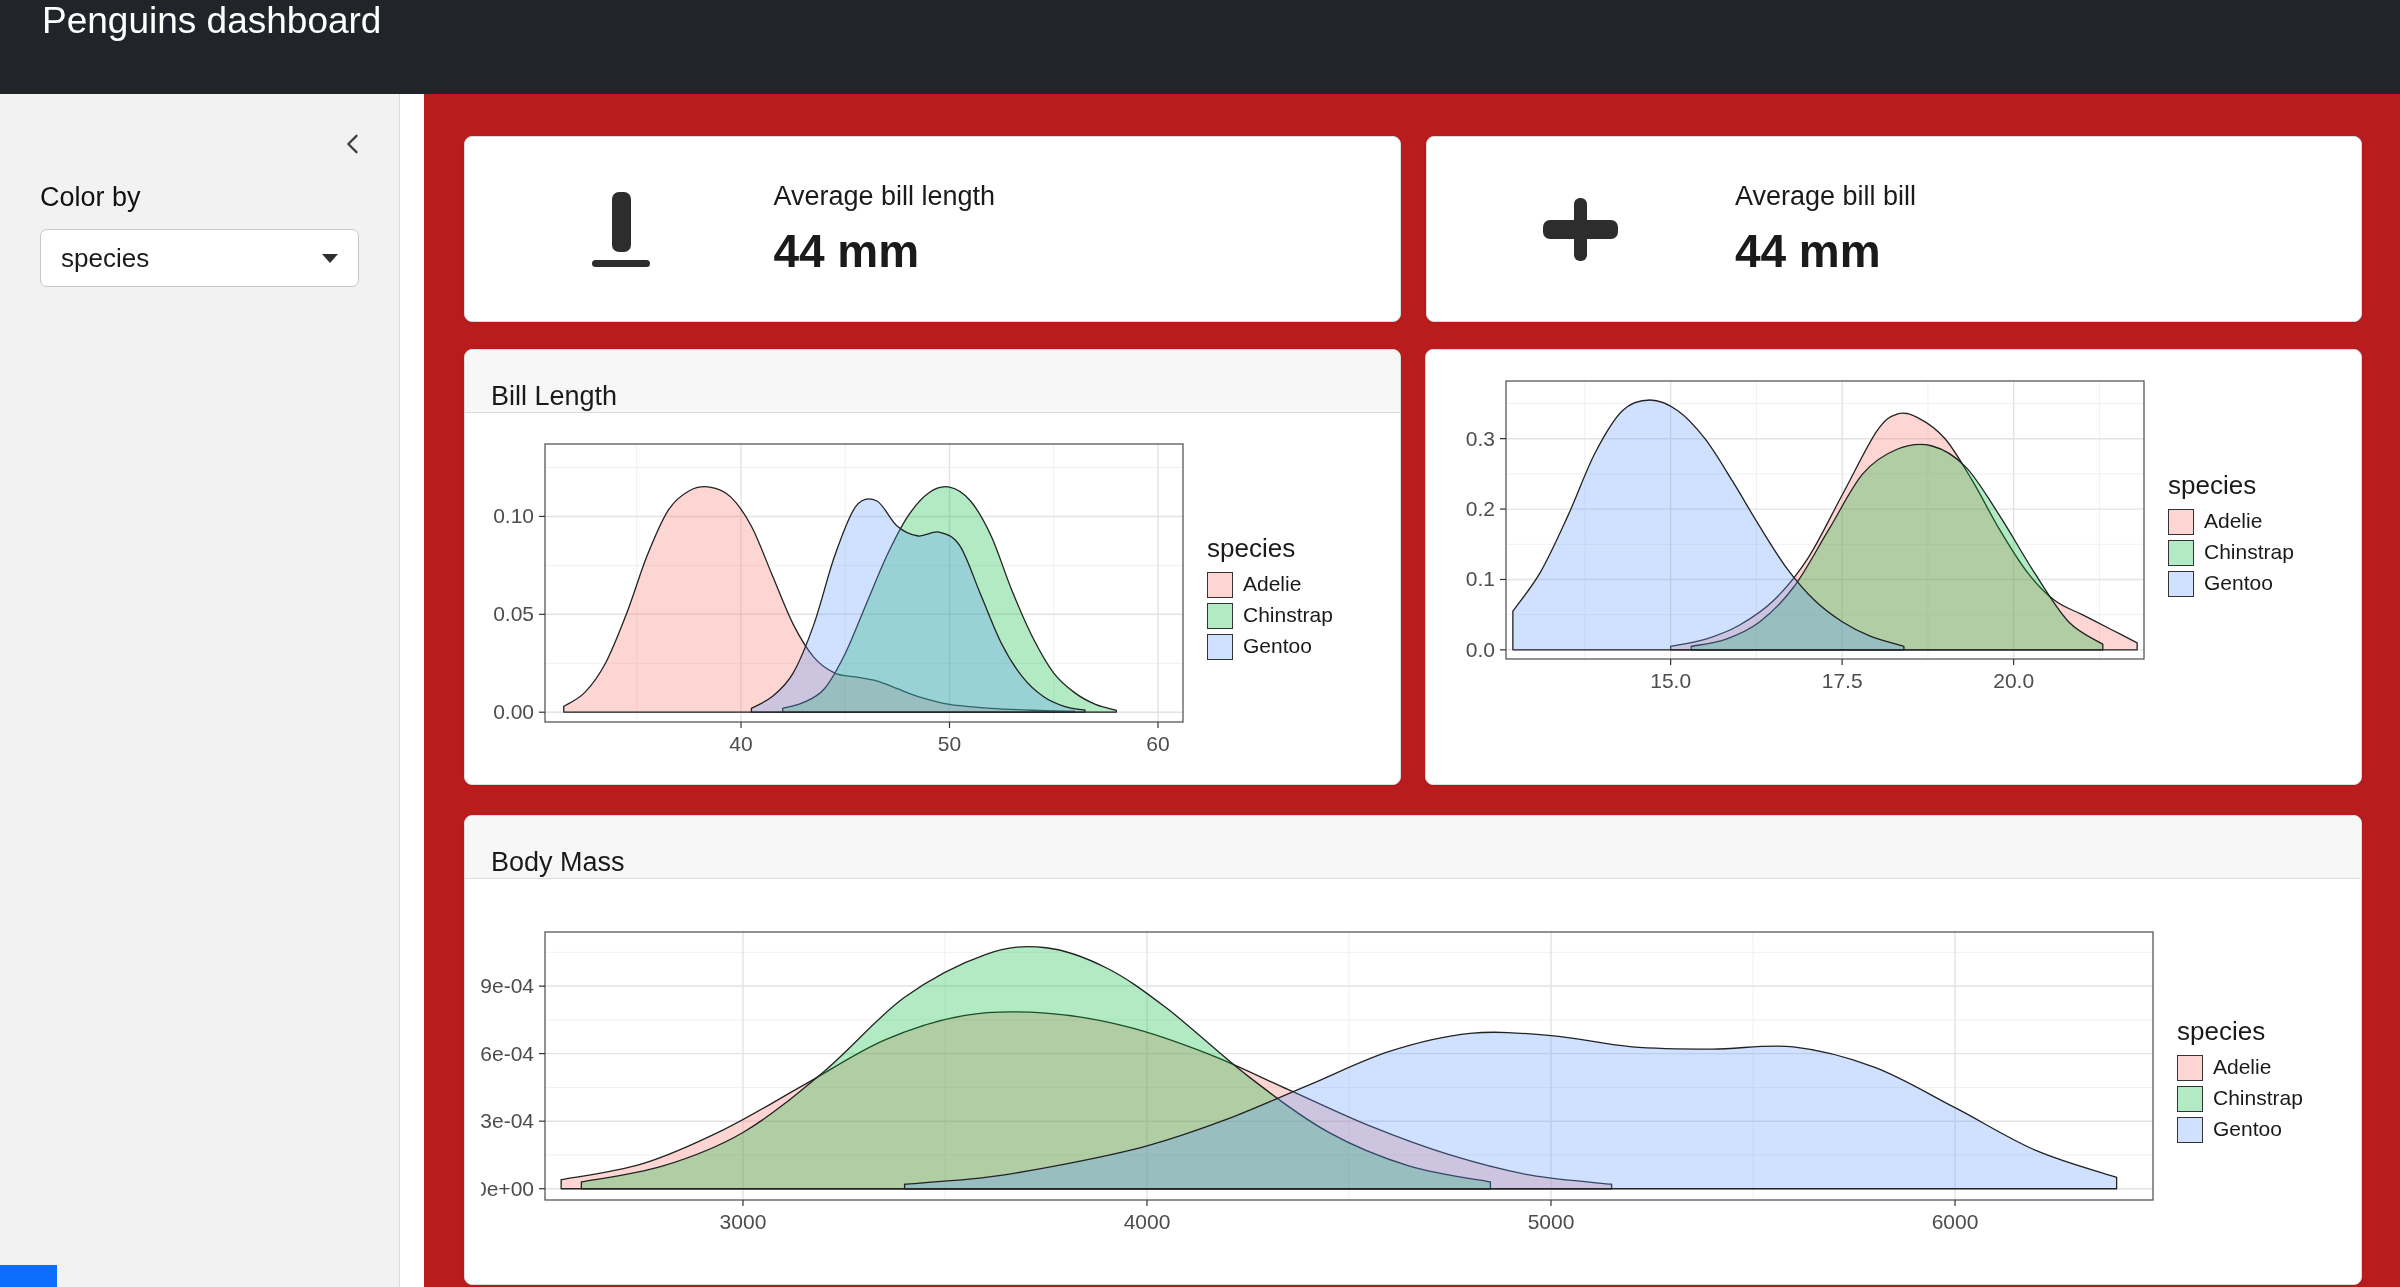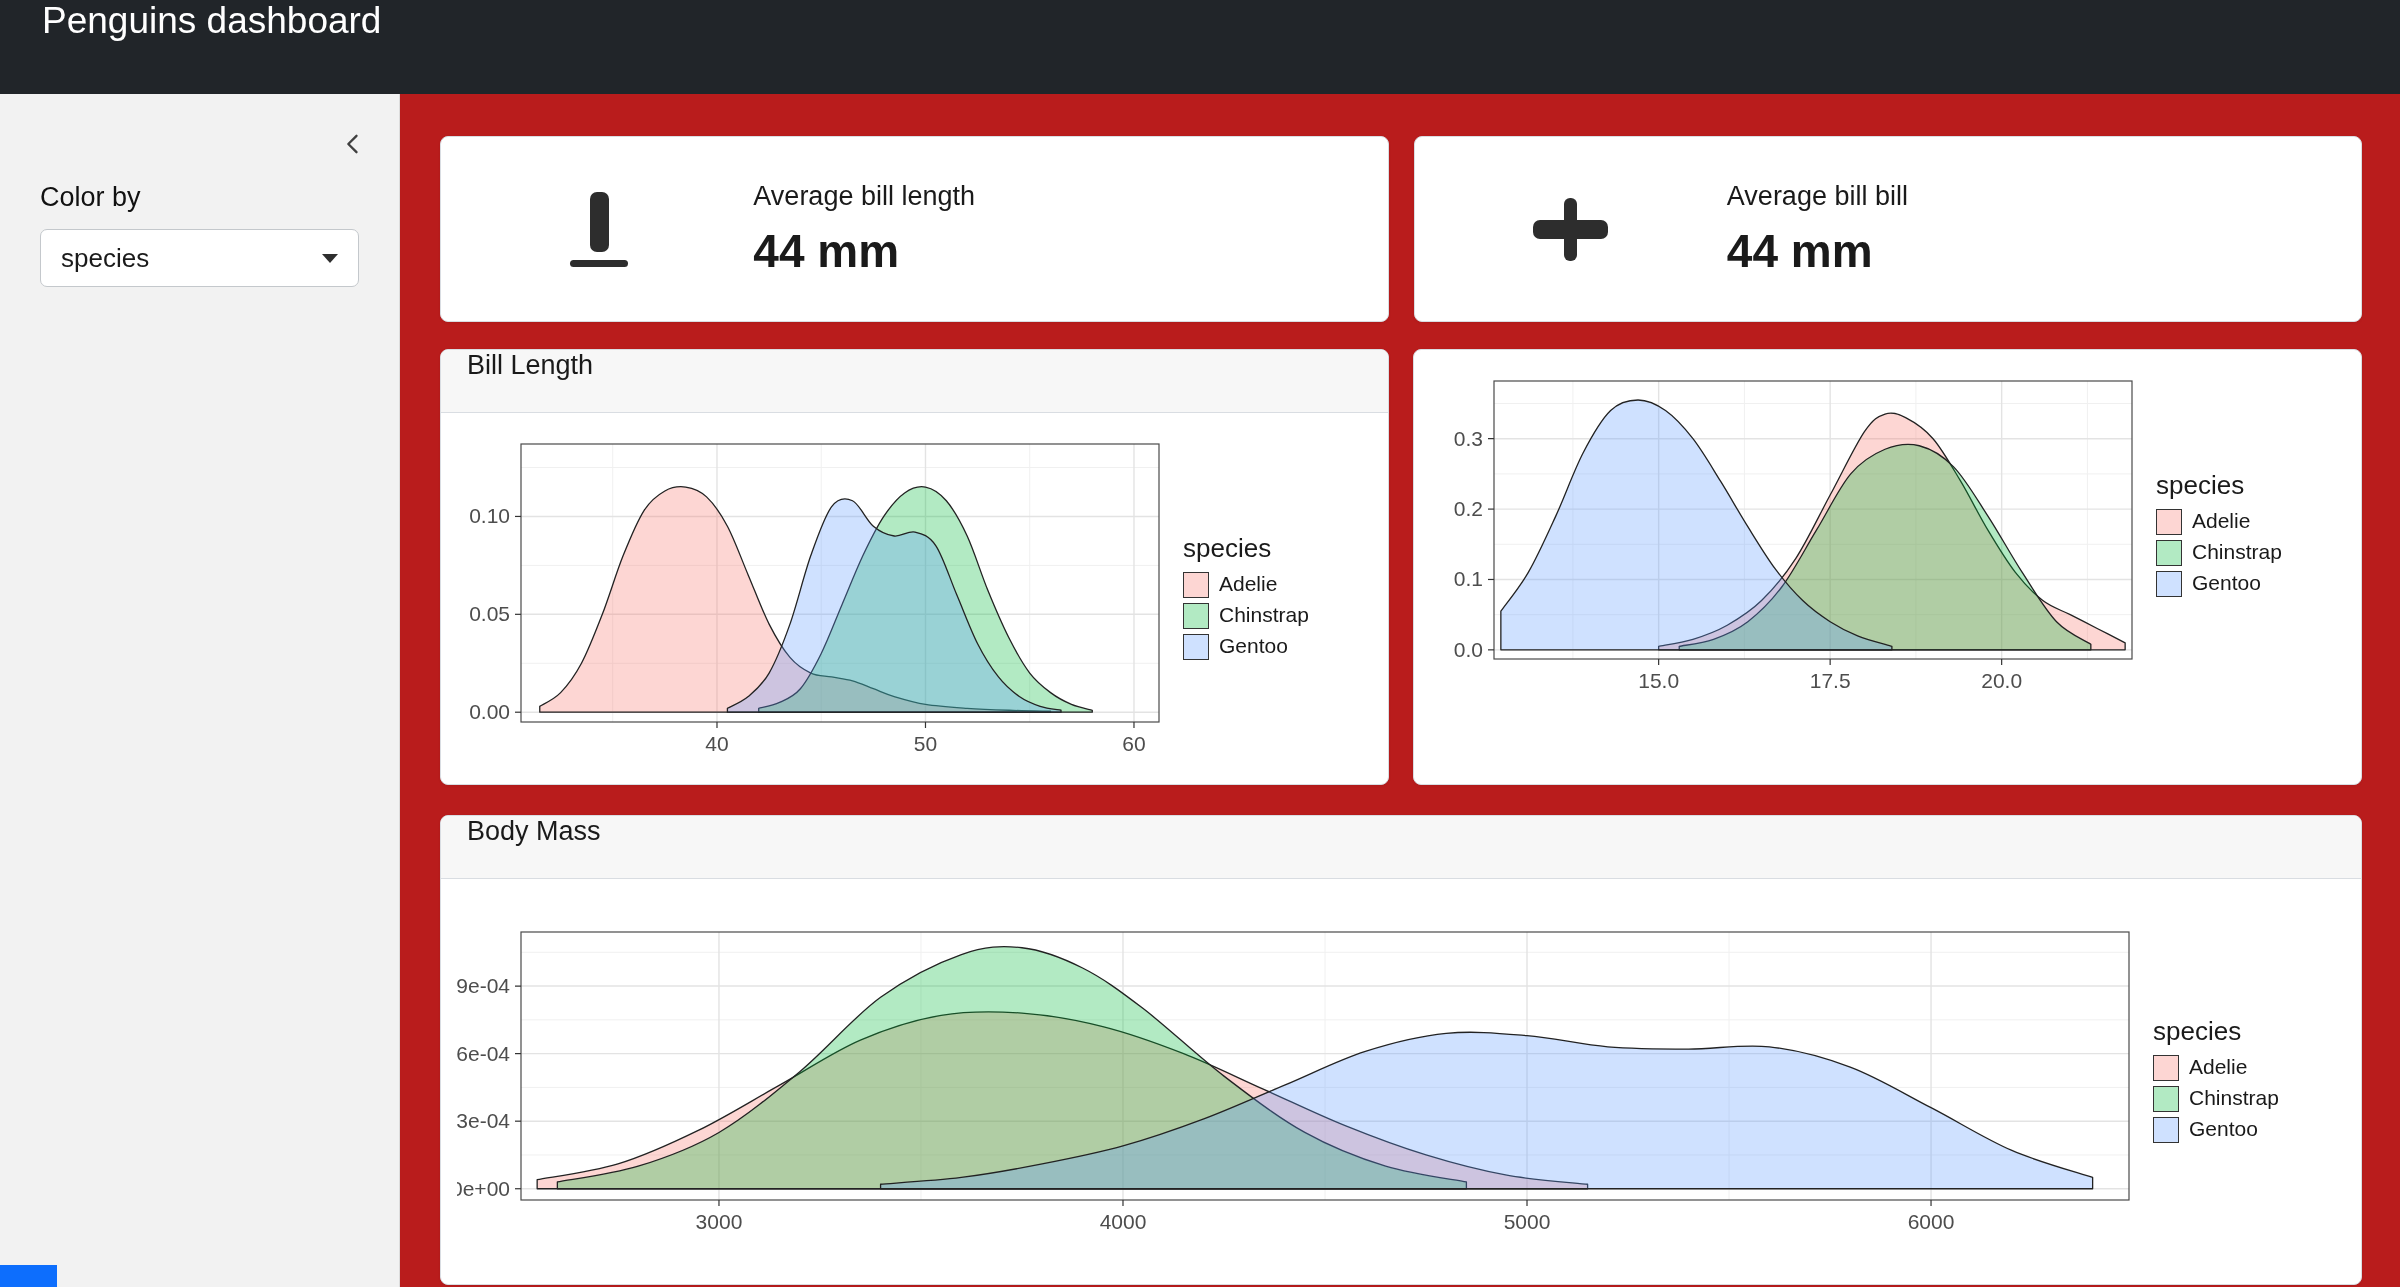--- a/index.html
+++ b/index.html
@@ -2,37 +2,37 @@
 <html><head>
 <meta charset="utf-8">
 <style>
   html,body{margin:0;padding:0;}
   body{
     width:2400px;height:1287px;overflow:hidden;background:#fff;
     font-family:"Liberation Sans",sans-serif;color:#1a1a1a;
   }
   .navbar{height:94px;background:#212529;display:flex;align-items:flex-start;padding:0 42px;box-sizing:border-box;}
   .navbar-title{color:#ffffff;font-size:37px;font-weight:400;}
-  .layout{display:flex;height:1193px;}
+  .layout{display:flex;height:1193px;gap:24px;}
   .sidebar{width:400px;min-width:400px;background:#f2f2f2;border-right:1px solid #dcdcdc;box-sizing:border-box;padding:0 40px;position:relative;}
   .collapse-btn{position:absolute;top:32px;right:28px;background:none;border:none;padding:4px;cursor:pointer;}
   .color-by-label{margin-top:88px;font-size:27px;color:#111;}
   .select{margin-top:16px;height:58px;background:#fff;border:1px solid #c4c8cc;border-radius:7px;display:flex;align-items:center;justify-content:space-between;padding:0 20px;font-size:26px;color:#1a1a1a;cursor:pointer;box-sizing:border-box;}
   .caret{width:0;height:0;border-left:8px solid transparent;border-right:8px solid transparent;border-top:9px solid #2f2f2f;}
   .main{flex:1;padding:42px 38px 0 40px;box-sizing:border-box;background:#b91c1c;overflow:hidden;}
   .vbox-row{display:flex;gap:25px;margin-bottom:27px;}
   .vbox{flex:1;height:186px;background:#fff;border:1px solid #d9dde2;border-radius:8px;box-shadow:0 1px 3px rgba(0,0,0,.07);display:flex;align-items:center;box-sizing:border-box;}
   .vbox-icon{width:33%;display:flex;justify-content:center;align-items:center;}
   .vbox-title{font-size:27px;color:#1a1a1a;}
   .vbox-value{font-size:46px;font-weight:700;color:#1a1a1a;margin-top:12px;}
   .card{background:#fff;border:1px solid #d9dde2;border-radius:8px;box-shadow:0 1px 3px rgba(0,0,0,.07);box-sizing:border-box;overflow:hidden;}
   .charts-row{display:flex;gap:24px;margin-bottom:30px;}
   .chart-card{flex:1;height:436px;}
   .body-mass-card{height:470px;}
-  .card-header{background:#f7f7f7;border-bottom:1px solid #d9dde2;padding:0 26px;height:62px;display:flex;align-items:flex-start;font-size:27px;color:#1a1a1a;}
+  .card-header{background:#f7f7f7;border-bottom:1px solid #d9dde2;padding:0 26px;height:62px;display:flex;align-items:flex-end;font-size:27px;color:#1a1a1a;}
   .card-body{display:flex;align-items:center;padding:8px 16px;height:calc(100% - 62px);box-sizing:border-box;}
   .plot{display:block;}
   .legend{margin-left:16px;}
   .legend-title{font-size:26px;color:#1a1a1a;margin-bottom:8px;}
   .legend-item{display:flex;gap:10px;margin:5px 0;font-size:21px;color:#1a1a1a;}
   .legend-key{width:26px;height:26px;border:1px solid #333;display:inline-block;box-sizing:border-box;}
   .busy-indicator{position:fixed;left:0;bottom:0;width:57px;height:22px;background:#0d6efd;}
 </style>
 </head>
 <body>

